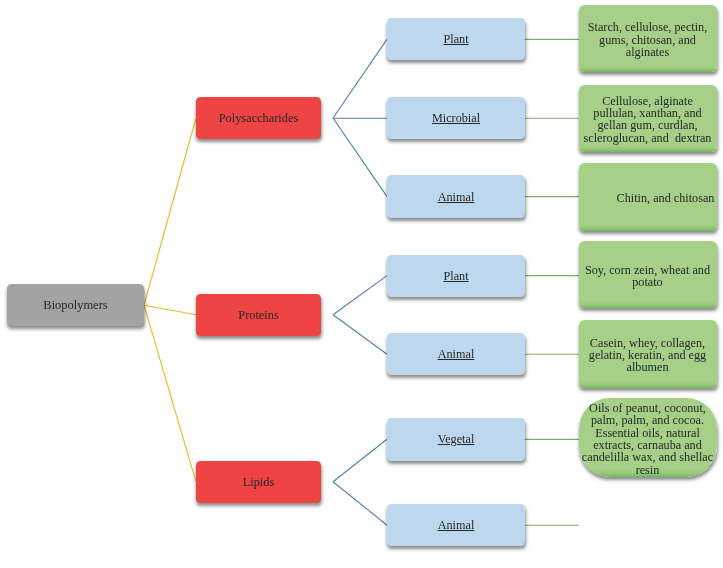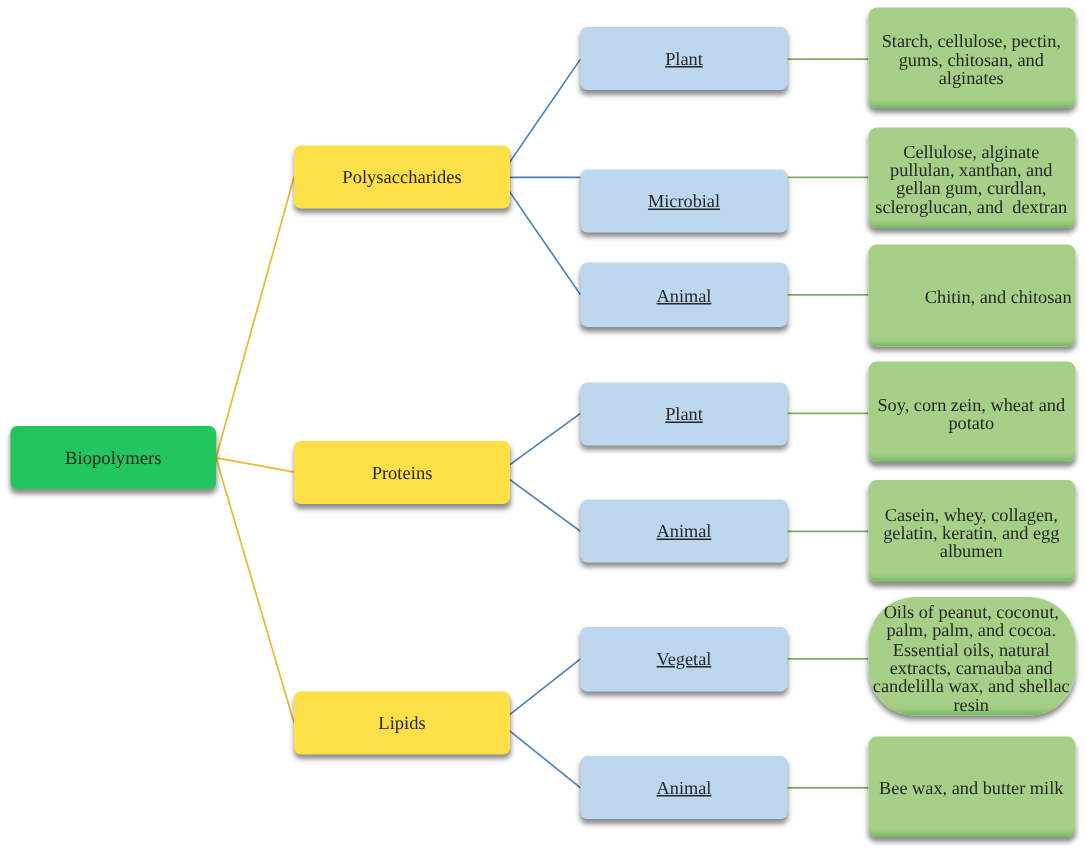--- a/index.html
+++ b/index.html
@@ -8,31 +8,31 @@
        font-family:"Liberation Serif","DejaVu Serif",serif;
        -webkit-font-smoothing:antialiased;}
   #stage{position:relative;width:723px;height:568px;}
   #edges{position:absolute;left:0;top:0;width:723px;height:568px;}
   .node{position:absolute;box-sizing:border-box;border-radius:4.5px;
         display:flex;align-items:center;justify-content:center;
         text-align:center;color:#262626;z-index:2;
         box-shadow:0.25px 3px 3.5px rgba(0,0,0,0.45);}
   .node span{display:block;padding:0 1px;white-space:pre-wrap;position:relative;top:0.6px;transform:translateZ(0);}
   
-  .n-root{left:7px;top:283.9px;width:137px;height:42.5px;background:#22c55e;
+  .n-root{left:7px;top:283.9px;width:137px;height:42.5px;background:#a3a3a3;
           font-size:12.45px;}
   
-  .n-cat{left:196px;width:144px;background:#fde047;font-size:12.35px;}
+  .n-cat{left:196px;width:125px;background:#ef4444;font-size:12.35px;}
   .n-cat-0{top:96.6px;height:42.7px;}
   .n-cat-1{top:293.7px;height:42px;}
   .n-cat-2{top:460.9px;height:41.8px;}
   
   .n-src{left:387px;width:138px;background:#bdd7ef;font-size:12.2px;text-decoration:underline;}
   .n-src-0{top:18.2px;height:42.3px;}
-  .n-src-1{top:97.2px;height:41.6px;margin-top:16px;}
+  .n-src-1{top:97.2px;height:41.6px;}
   .n-src-2{top:175.3px;height:42.6px;}
   .n-src-3{top:254.6px;height:42px;}
   .n-src-4{top:333.2px;height:41.6px;}
   .n-src-5{top:418px;height:42.6px;}
   .n-src-6{top:503.8px;height:42.7px;}
   
   .n-ex span{top:1.4px;}
   .n-ex{border-radius:5.5px;align-items:center;}
   .n-ex{left:578.5px;width:138px;background:linear-gradient(to bottom,#a6d088 0%,#a6d088 90%,#9ecb7e 94%,#73b85f 100%);font-size:12.2px;line-height:12.35px;}
   .n-ex-0{top:5.3px;height:66.3px;}
@@ -134,17 +134,14 @@
 albumen</span>
   </div>
   <div class="node n-ex n-ex-5">
     <span>Oils of peanut, coconut,
 palm, palm, and cocoa.
 Essential oils, natural
 extracts, carnauba and
 candelilla wax, and shellac
 resin</span>
   </div>
-  <div class="node n-ex n-ex-6">
-    <span>Bee wax, and butter milk</span>
-  </div>
 
 </div>
 
 </body></html>

